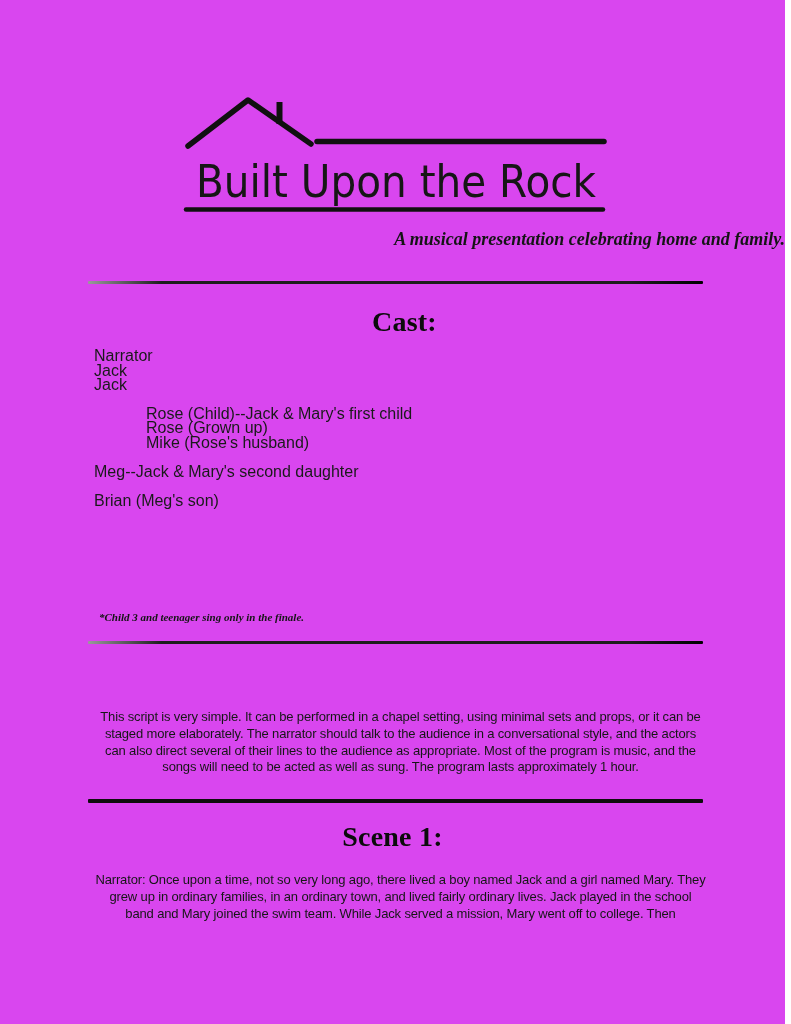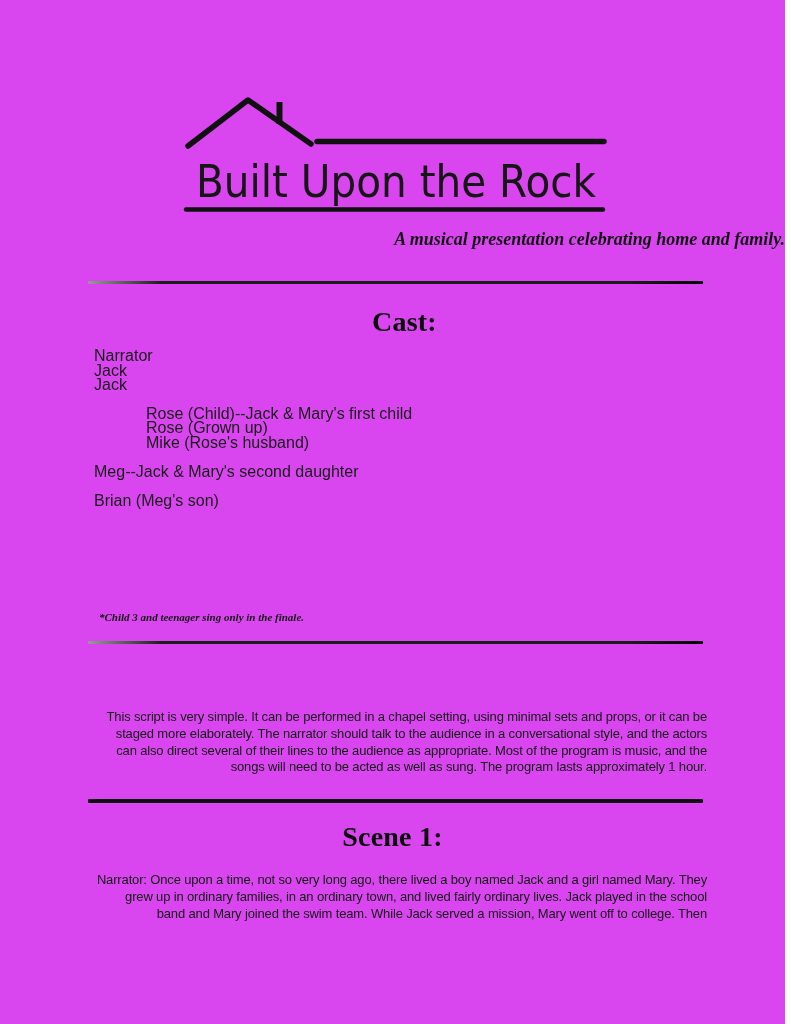--- a/index.html
+++ b/index.html
@@ -63,21 +63,21 @@
     position:absolute; left:99px; top:611px;
     font-family:"Liberation Serif", serif;
     font-style:italic; font-weight:bold;
     font-size:11px; color:#141414;
   }
 
   
   .para {
     position:absolute; left:94px; width:613px;
     font-size:13px; line-height:16.8px; letter-spacing:-0.15px;
-    color:#161616; text-align:right;
+    color:#161616; text-align:center;
   }
   .para-notes { top:709px; }
   .para-scene { top:872px; }
 </style>
 </head>
 <body>
 
 <div class="page">
 
   <svg class="logo" viewBox="0 0 424 132" xmlns="http://www.w3.org/2000/svg">

